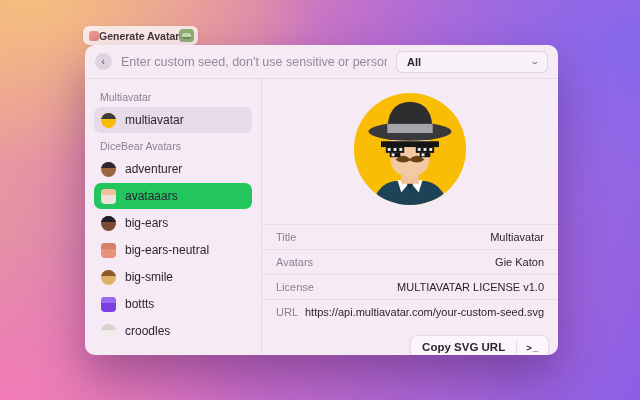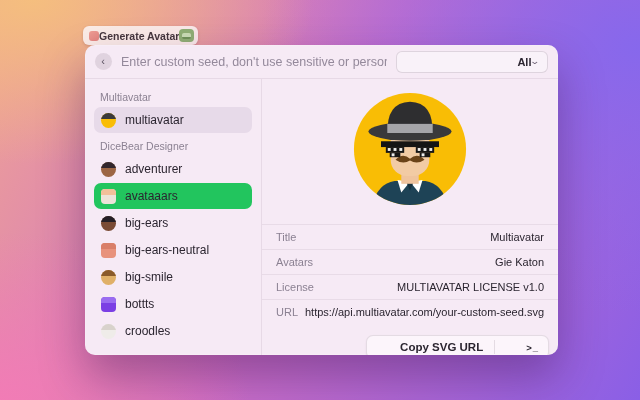--- a/index.html
+++ b/index.html
@@ -46,21 +46,21 @@
     background:rgba(110,95,115,0.16); color:#5c5363; font-size:11px; line-height:1;
     display:flex; align-items:center; justify-content:center; cursor:pointer; padding:0 1px 1px 0;
   }
   .seed-input {
     flex:1; border:none; outline:none; background:transparent;
     font-family:"Liberation Sans", sans-serif; font-size:12.5px; color:#2b2530;
   }
   .seed-input::placeholder { color:#94899b; }
   .filter-dropdown {
     width:152px; height:22px; flex:none; display:flex; align-items:center;
-    justify-content:flex-end; padding:0 8px 0 10px;
+    justify-content:space-between; padding:0 8px 0 10px;
     background:rgba(252,246,252,0.6); border:1px solid rgba(60,30,60,0.14);
     border-radius:6px; cursor:pointer;
   }
   .filter-value { font-size:11px; font-weight:bold; color:#2b2530; }
   .chevron { font-size:9px; color:#6e6376; transform:scaleX(1.4); margin-top:-2px; }
   .content { flex:1; display:flex; min-height:0; }
   
   .sidebar { width:177px; flex:none; padding:6px 9px 0 9px; overflow:hidden;
     border-right:1px solid rgba(60,30,60,0.08); }
   .section-title { font-size:10.5px; color:#8b8192; padding:6px 6px 4px 6px; }
@@ -85,21 +85,20 @@
   .detail-value { font-size:11px; color:#2b2530; text-align:right; }
   .footer { flex:1; display:flex; align-items:center; justify-content:flex-end; padding:0 9px; }
   .btn-group {
     display:flex; align-items:stretch; height:24px; background:#FCF5FB;
     border:1px solid rgba(60,30,60,0.12); border-radius:7px; overflow:hidden;
     box-shadow:0 1px 2px rgba(60,20,70,0.08);
   }
   .btn-group button {
     border:none; background:transparent; cursor:pointer; color:#2b2530;
     font-family:"Liberation Sans", sans-serif;
-    margin-left:22px;
   }
   .btn-primary { font-size:11.5px; font-weight:bold; padding:0 11px; }
   .btn-divider { width:1px; background:rgba(60,30,60,0.12); margin:4px 0; }
   .btn-shortcut { font-size:9.5px; font-weight:bold; padding:0 9px; letter-spacing:1px;
     font-family:"Liberation Mono", monospace; color:#453c4c; }
 </style>
 </head>
 <body>
 
 <div class="desktop">
@@ -126,21 +125,21 @@
     <div class="content">
 
       <div class="sidebar" id="sidebar">
           <div class="section-title">Multiavatar</div>
           <div class="item selected">
             <span class="mini-icon" style="background: rgb(249, 189, 5); border-radius: 50%;">
               <span class="mini-top" style="background: rgb(58, 58, 60);"></span>
             </span>
             <span class="item-label">multiavatar</span>
           </div>
-          <div class="section-title">DiceBear Designer</div>
+          <div class="section-title">DiceBear Avatars</div>
           <div class="item">
             <span class="mini-icon" style="background: rgb(156, 102, 68); border-radius: 50%;">
               <span class="mini-top" style="background: rgb(49, 38, 44);"></span>
             </span>
             <span class="item-label">adventurer</span>
           </div>
           <div class="item hovered">
             <span class="mini-icon" style="background: rgb(237, 227, 217); border-radius: 4px;">
               <span class="mini-top" style="background: rgb(242, 192, 154);"></span>
             </span>

